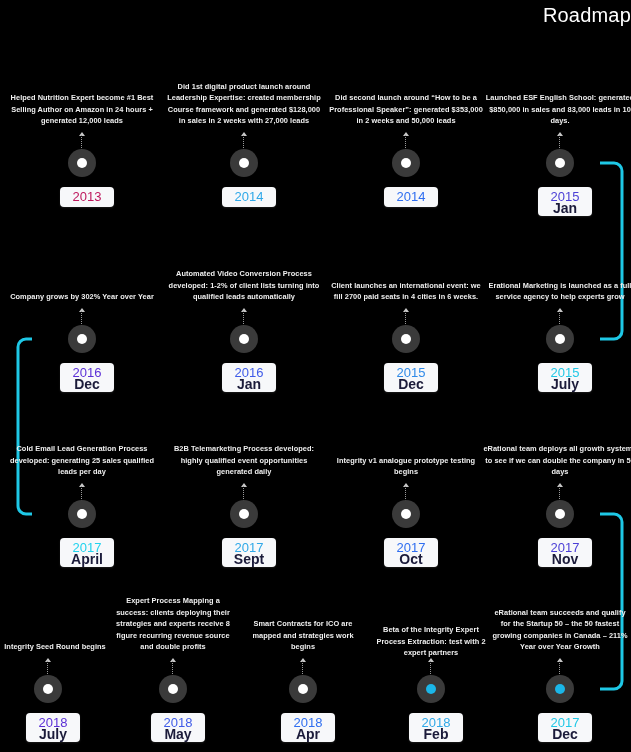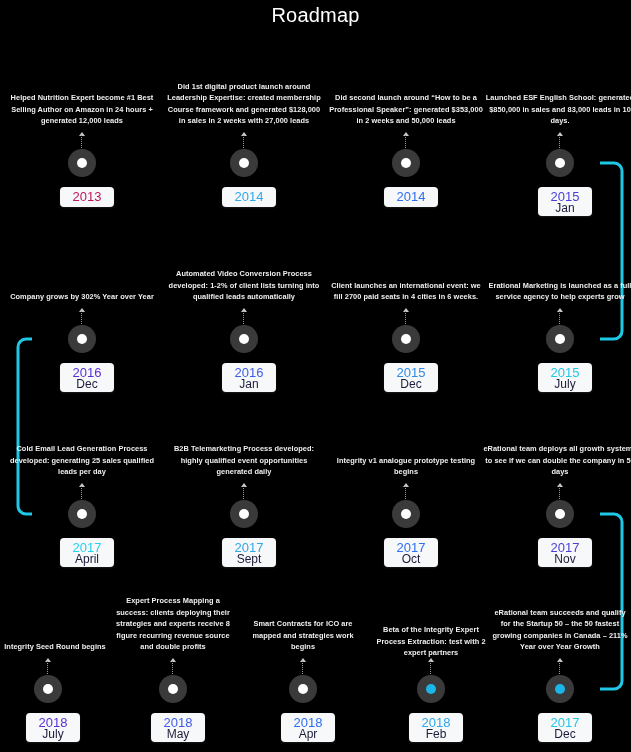--- a/index.html
+++ b/index.html
@@ -19,21 +19,21 @@
     background: #000000;
     overflow: hidden;
   }
 
   
   .page-title {
     position: absolute;
     left: 0;
     top: 2px;
     width: 631px;
-    text-align: center;
+    text-align: right;
     color: #ffffff;
     font-size: 20px;
     font-weight: 400;
     letter-spacing: 0.2px;
     line-height: 26px;
   }
 
   
   #wires {
     position: absolute;
@@ -126,23 +126,23 @@
     box-shadow: 0 1px 2px rgba(255,255,255,0.10);
   }
   .node .datecard .yr {
     display: block;
     font-size: 13px;
     line-height: 15px;
     font-weight: 400;
   }
   .node .datecard .mo {
     display: block;
-    font-size: 12px;
+    font-size: 14px;
     line-height: 10px;
-    font-weight: 400;
+    font-weight: 700;
     color: #1b1b3a;
     margin-top: -1px;
   }
 </style>
 </head>
 <body>
 
 <div id="page">
 
   <div class="page-title">Roadmap</div>

